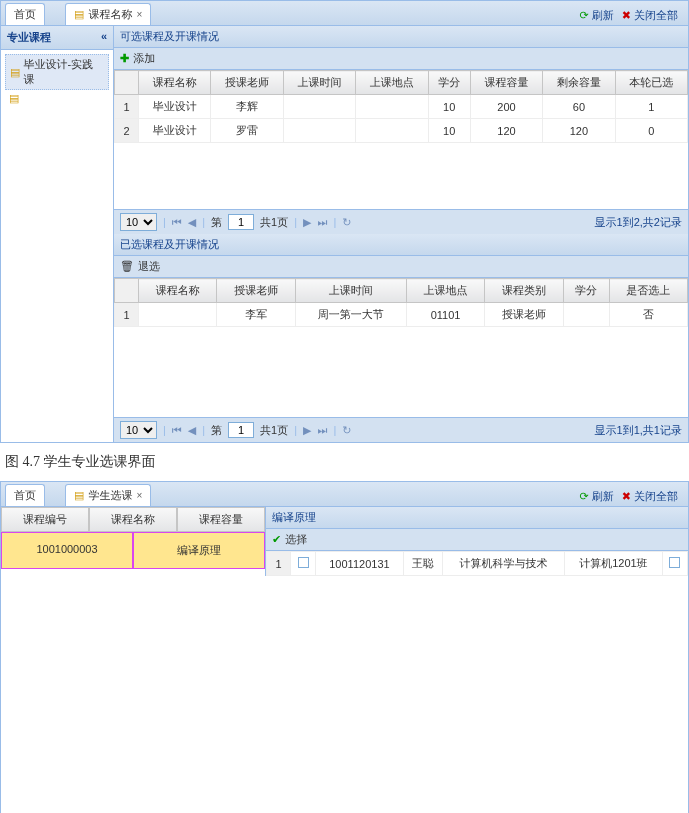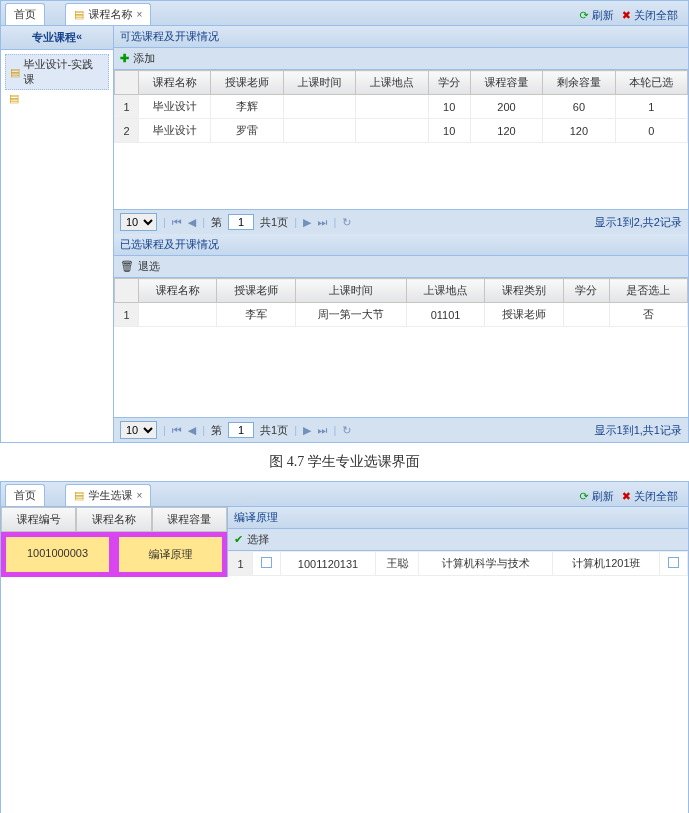--- a/index.html
+++ b/index.html
@@ -7,45 +7,45 @@
 .panel{border:1px solid #99bce8}
 .panel-hd{background:linear-gradient(#dae6f4,#c5d8ed);border-bottom:1px solid #99bce8;padding:3px 6px;color:#15428b;font-weight:normal}
 .tabbar{background:linear-gradient(#dae6f4,#c5d8ed);border-bottom:1px solid #99bce8;padding:2px 4px 0;display:flex;align-items:flex-end}
 .tab{background:#fff;border:1px solid #99bce8;border-bottom:none;border-radius:3px 3px 0 0;padding:3px 8px;margin-right:20px;display:flex;align-items:center;gap:4px;cursor:pointer}
 .tab.active{background:#fff}
 .tab .x{color:#666;font-size:10px}
 .toolbar-right{margin-left:auto;display:flex;gap:8px;padding:2px 6px}
 .tbtn{display:flex;align-items:center;gap:3px;cursor:pointer;color:#15428b}
 .layout{display:flex}
 .sidebar{width:113px;border-right:1px solid #99bce8}
-.sidebar-hd{background:linear-gradient(#dae6f4,#c5d8ed);border-bottom:1px solid #99bce8;padding:4px 6px;color:#15428b;font-weight:bold;display:flex;justify-content:center}
+.sidebar-hd{background:linear-gradient(#dae6f4,#c5d8ed);border-bottom:1px solid #99bce8;padding:4px 6px;color:#15428b;font-weight:bold;display:flex;justify-content:space-between}
 .tree{padding:4px}
 .tree-item{padding:2px 4px;display:flex;align-items:center;gap:3px;cursor:pointer}
 .tree-item.sel{background:#dfe8f6;border:1px dotted #99bce8}
 .main{flex:1}
 .subpanel{margin:0;border-left:none;border-right:none;border-top:none}
 .tb{background:#d3e1f1;border-bottom:1px solid #99bce8;padding:3px 6px;display:flex;align-items:center;gap:4px}
 .tb .plus{color:#090;font-weight:bold}
 table{width:100%;border-collapse:collapse}
 th{background:linear-gradient(#f9f9f9,#e3e4e6);border:1px solid #c5c5c5;padding:4px;font-weight:normal;color:#333}
 td{border:1px solid #ededed;padding:4px;text-align:center}
 .rownum{background:#f0f0f0;width:24px}
 .pgbar{background:#d3e1f1;border-top:1px solid #99bce8;padding:3px 6px;display:flex;align-items:center;gap:6px}
 .pgbar .sep{color:#99bce8}
 .pgbar input{width:26px;text-align:center;border:1px solid #7eadd9;padding:1px}
 .pgbar select{border:1px solid #7eadd9;padding:1px}
 .pgbar .info{margin-left:auto;color:#15428b}
 .nav{color:#15428b;cursor:pointer;opacity:.5}
-.caption{text-align:center;padding:10px 12px;font-size:14px;font-family:SimSun}
+.caption{text-align:left;padding:10px 5px;font-size:14px;font-family:SimSun}
 .fig2-top{display:flex}
-.leftcol{width:226px}
+.leftcol{width:264px}
 .lh-row{display:flex;background:linear-gradient(#f9f9f9,#e3e4e6)}
 .lh-cell{flex:1;border:1px solid #c5c5c5;padding:4px;text-align:center}
 .ld-row{display:flex;background:#ffe68f}
-.ld-cell{flex:1;border:5px solid #d946ef;padding:10px 4px;text-align:center}
+.ld-cell{flex:1;border:1px solid #d946ef;padding:10px 4px;text-align:center}
 .rightcol{flex:1;border-left:1px solid #99bce8}
 .chk{width:11px;height:11px;border:1px solid #7eadd9;display:inline-block;background:#fff}
 .spacer{height:240px}
 .icon-leaf{color:#d4a017}
 </style>
 </head>
 <body>
 
 <div class="panel">
   <div class="tabbar">

